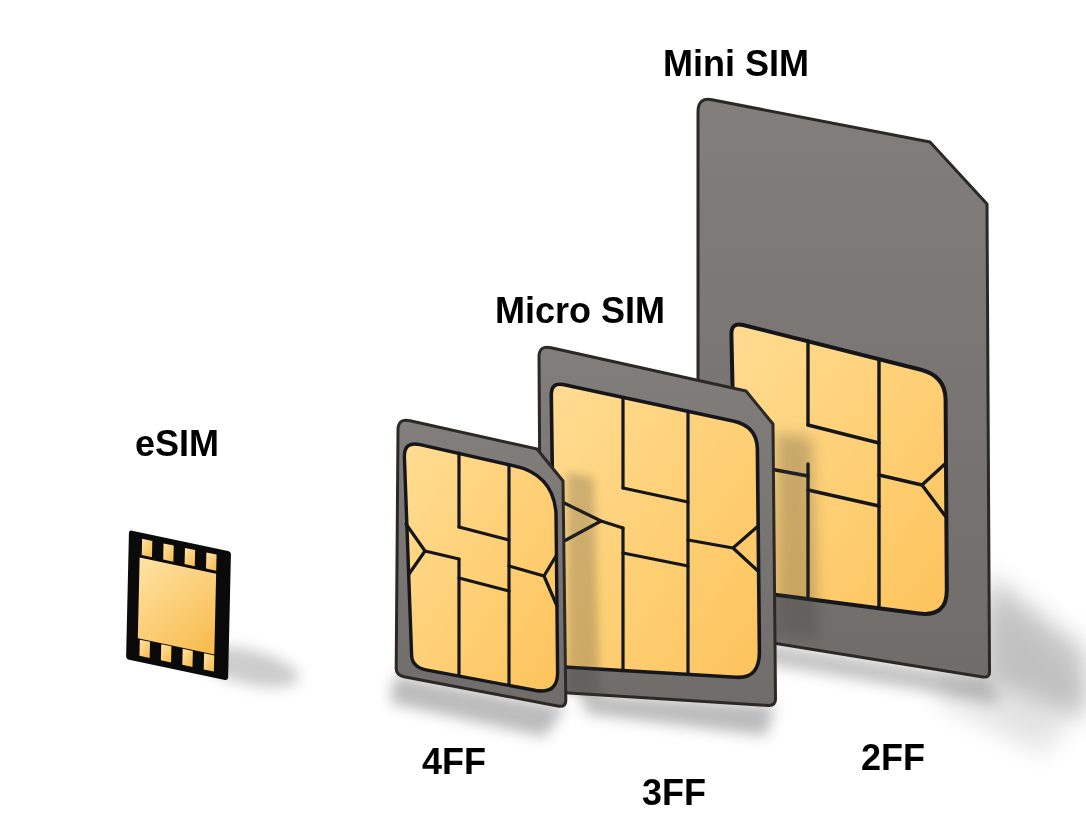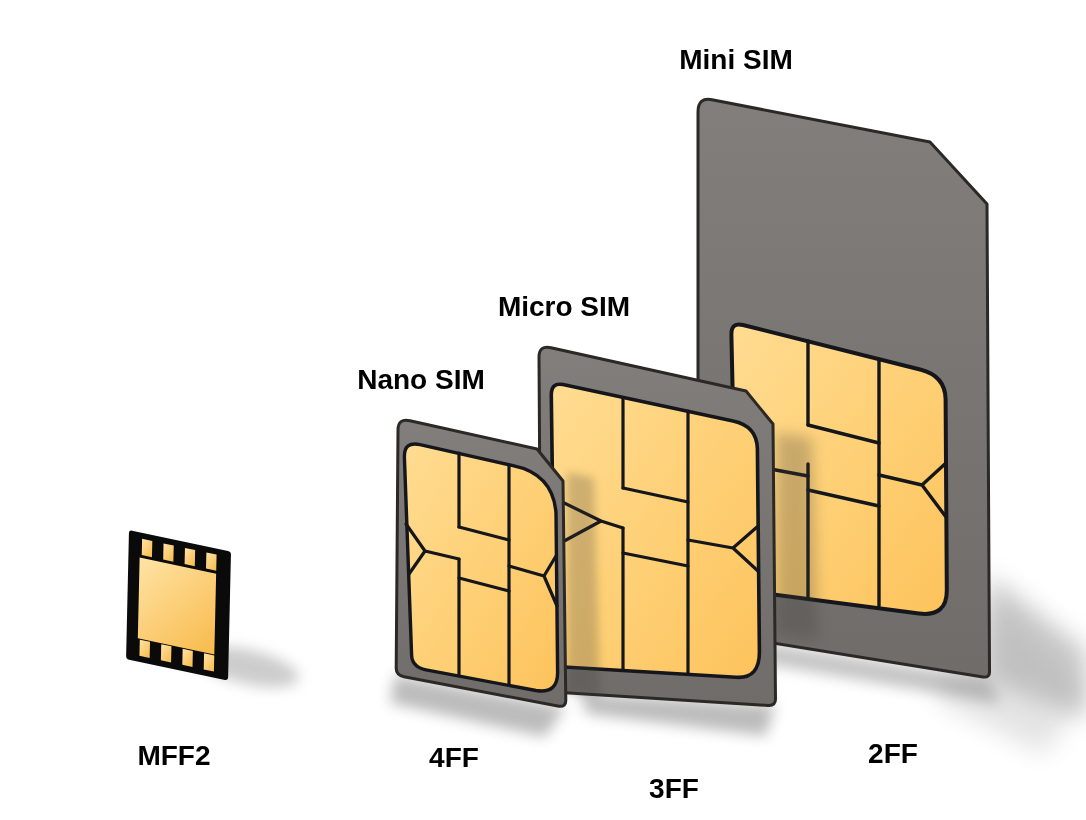--- a/index.html
+++ b/index.html
@@ -5,21 +5,21 @@
   html,body{margin:0;padding:0;}
   body{background:#e9e9e9;font-family:"Liberation Sans",sans-serif;}
   .stage{
     position:relative;width:1086px;height:820px;margin:0 auto;
     background:var(--background,#ffffff);overflow:hidden;
   }
   .stage svg{position:absolute;left:0;top:0;}
   .label{
     position:absolute;transform:translateX(-50%);
     font-family:"Liberation Sans",sans-serif;
-    font-weight:700;font-size:28px;line-height:1;
+    font-weight:700;font-size:36px;line-height:1;
     color:var(--label-text,#000);white-space:nowrap;letter-spacing:0px;
   }
 </style>
 </head>
 <body>
 
 <div class="stage">
 
 <svg width="1086" height="820" viewBox="0 0 1086 820" aria-hidden="true">
   <defs>
@@ -110,19 +110,18 @@
       <rect x="76" y="6" width="10" height="16"></rect>
       <rect x="13" y="106" width="10" height="16"></rect>
       <rect x="34" y="106" width="10" height="16"></rect>
       <rect x="55" y="106" width="10" height="16"></rect>
       <rect x="76" y="106" width="10" height="16"></rect>
     </g>
   </g>
 </svg>
 
   <div class="label" style="left:736px;top:46px">Mini SIM</div>
-  <div class="label" style="left:564px;top:293px">Micro SIM</div>
-  <div class="label" style="left:421px;top:366px">Nano SIM</div>
-  <div class="label" style="left:174px;top:742px">MFF2</div>
+  <div class="label" style="left:580px;top:293px">Micro SIM</div>
+  <div class="label" style="left:177px;top:426px">eSIM</div>
   <div class="label" style="left:454px;top:744px">4FF</div>
   <div class="label" style="left:674px;top:775px">3FF</div>
   <div class="label" style="left:893px;top:740px">2FF</div>
 </div>
 
 </body></html>

